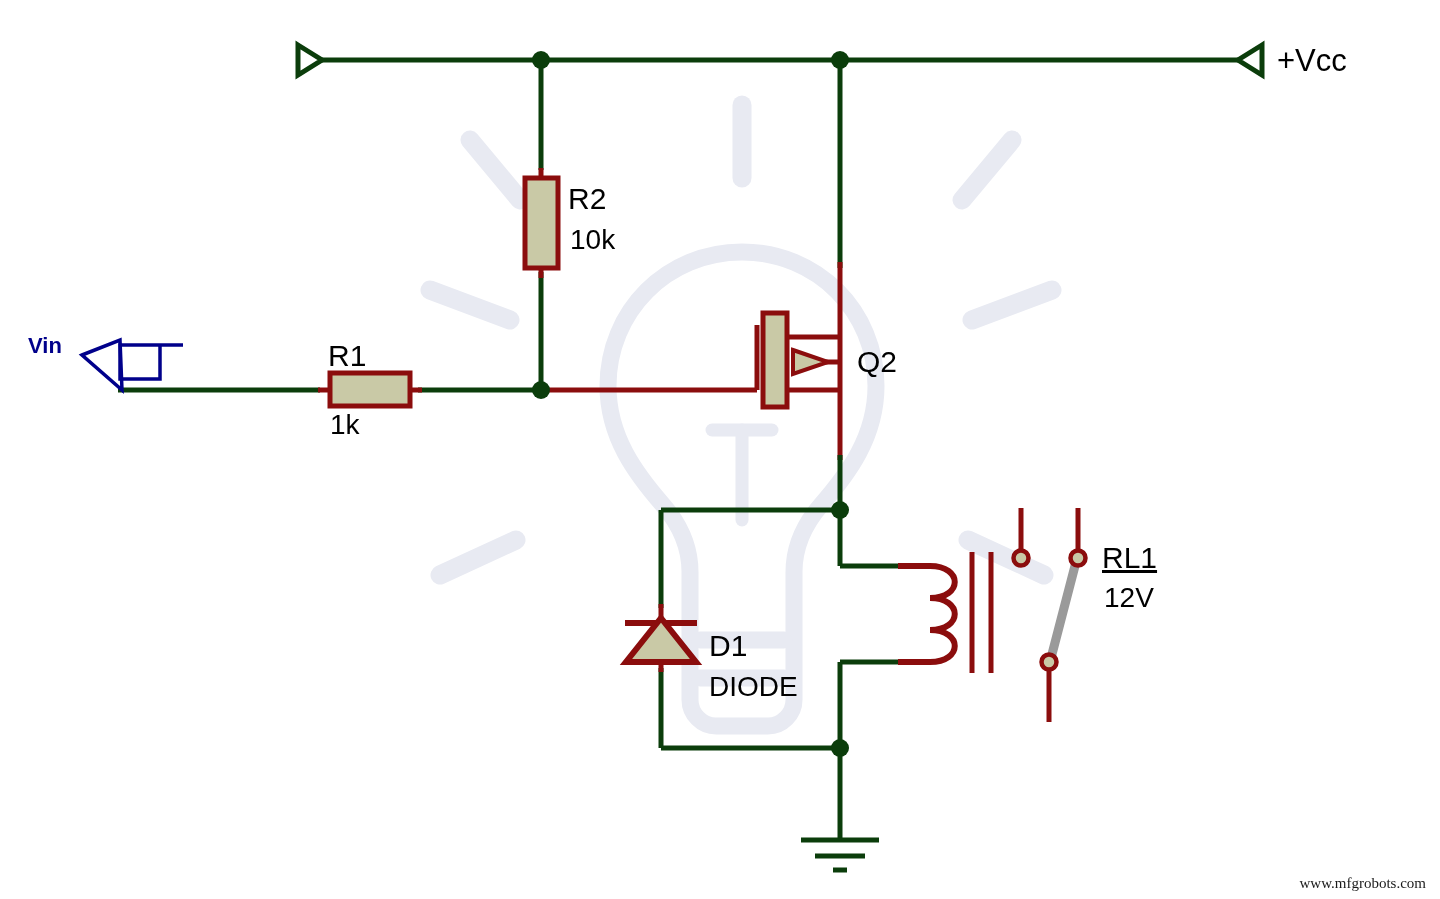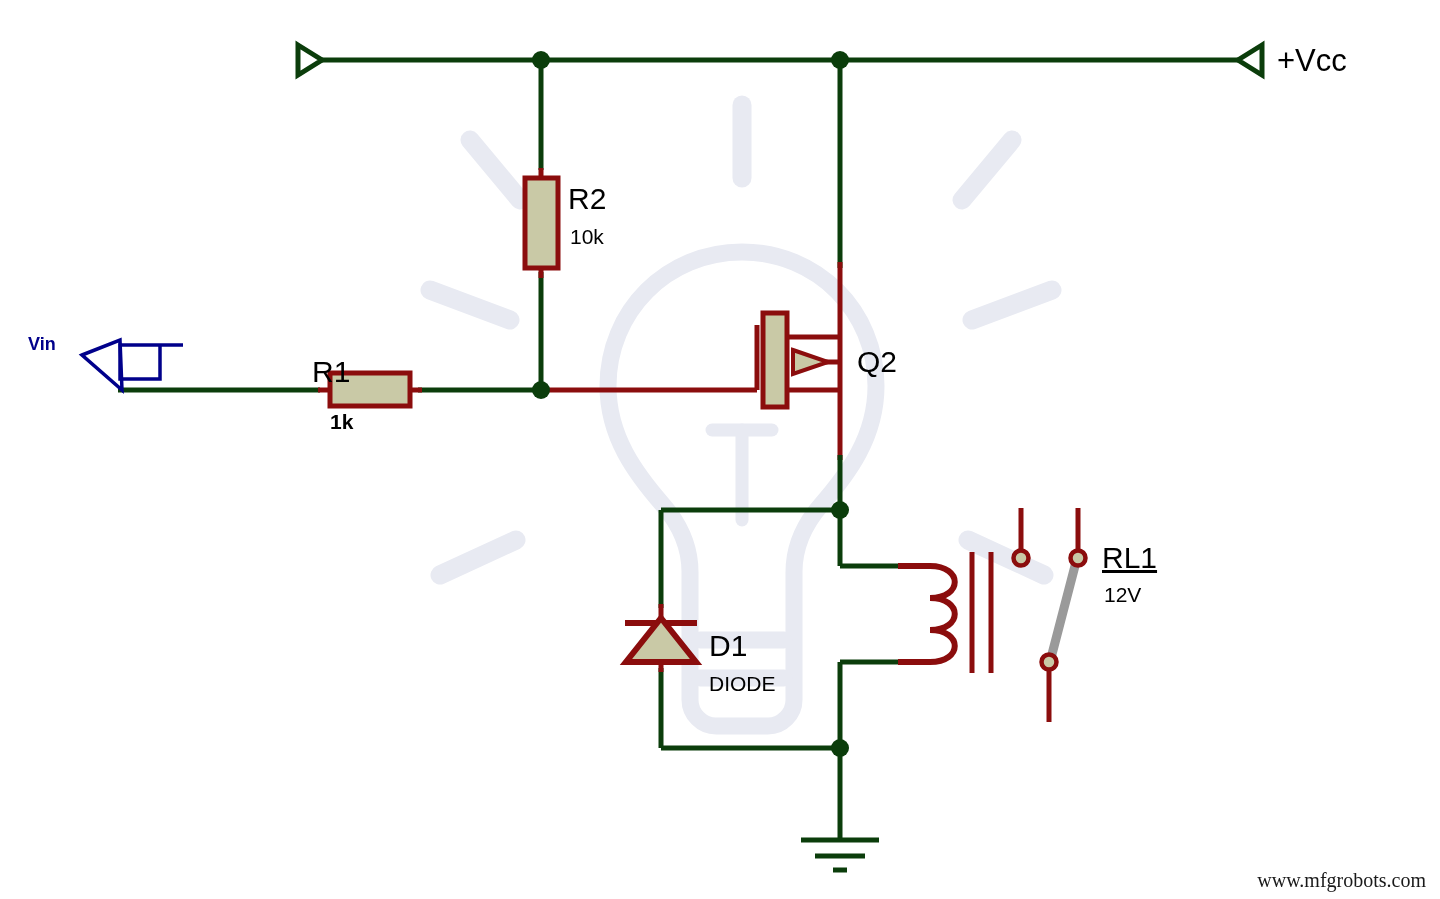--- a/index.html
+++ b/index.html
@@ -23,33 +23,33 @@
     left: 0;
   }
   .lbl {
     position: absolute;
     color: #000000;
     font-family: "Liberation Sans", sans-serif;
     white-space: nowrap;
     line-height: 1;
   }
   .lbl-lg { font-size: 30px; }
-  .lbl-sm { font-size: 21px; }
+  .lbl-sm { font-size: 28px; }
   .lbl-vcc { font-size: 31px; }
   .lbl-vin {
-    font-size: 18px;
+    font-size: 22px;
     color: #00008B;
     font-weight: 600;
   }
   .footer {
     position: absolute;
     right: 14px;
     bottom: 7px;
     font-family: "Liberation Serif", serif;
-    font-size: 20px;
+    font-size: 15px;
     color: #1a1a1a;
     white-space: nowrap;
   }
 </style>
 </head>
 <body>
 
 <div id="canvas">
 
   <svg id="schematic" width="1440" height="899" viewBox="0 0 1440 899">
@@ -218,22 +218,22 @@
     </g>
   </svg>
 
   <div class="lbl lbl-vin" style="left:28px; top:335px;">Vin</div>
 
   <div class="lbl lbl-vcc" style="left:1277px; top:45px;">+Vcc</div>
 
   <div class="lbl lbl-lg" style="left:568px; top:184px;">R2</div>
   <div class="lbl lbl-sm" style="left:570px; top:226px;">10k</div>
 
-  <div class="lbl lbl-lg" style="left:312px; top:341px;margin-top:16px;">R1</div>
-  <div class="lbl lbl-sm" style="left:330px; top:411px;font-weight:bold;">1k</div>
+  <div class="lbl lbl-lg" style="left:328px; top:341px;">R1</div>
+  <div class="lbl lbl-sm" style="left:330px; top:411px;">1k</div>
 
   <div class="lbl lbl-lg" style="left:857px; top:347px;">Q2</div>
 
   <div class="lbl lbl-lg" style="left:709px; top:631px;text-align:right;">D1</div>
   <div class="lbl lbl-sm" style="left:709px; top:673px;">DIODE</div>
 
   <div class="lbl lbl-lg" style="left:1102px; top:543px;text-decoration:underline;">RL1</div>
   <div class="lbl lbl-sm" style="left:1104px; top:584px;">12V</div>
 
   <div class="footer">www.mfgrobots.com</div>

